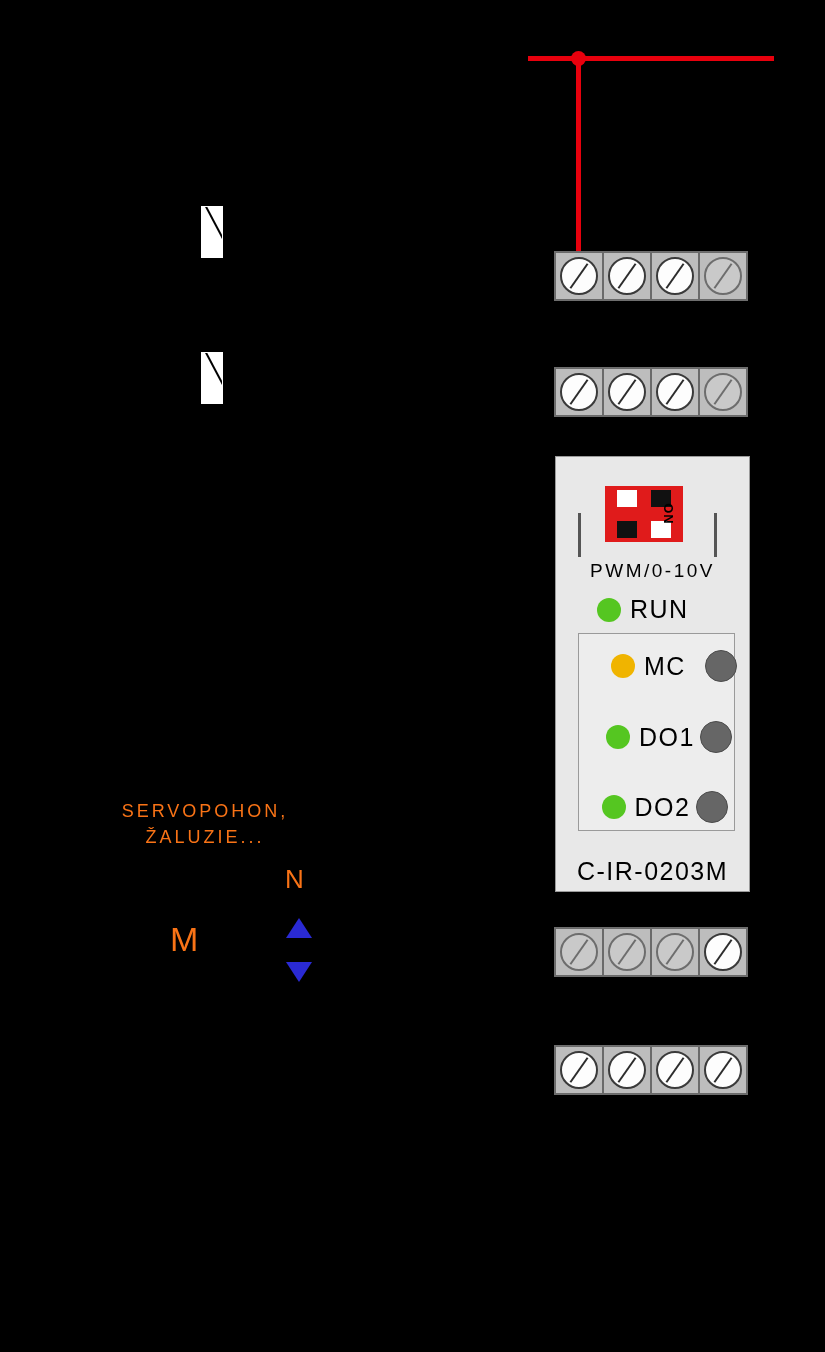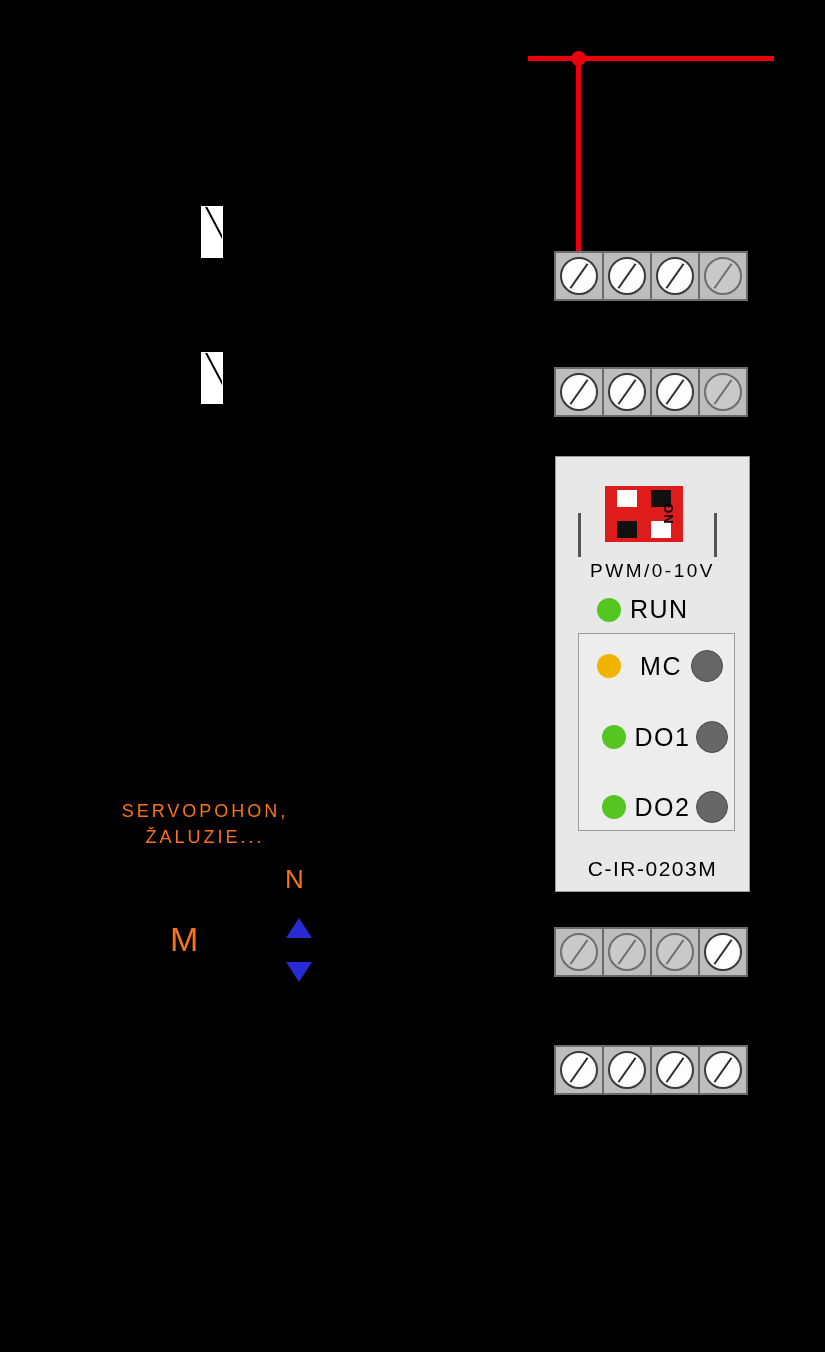--- a/index.html
+++ b/index.html
@@ -178,21 +178,21 @@
     box-sizing: border-box;
   }
   #io-group-box {
     position: absolute;
     border: 1px solid #9a9a9a;
     background: #ededed;
   }
   #device-model {
     position: absolute;
     color: #000000;
-    font-size: 21px;
+    font-size: 25px;
     letter-spacing: 1.5px;
     white-space: nowrap;
     text-align: center;
   }
 
   
   .blue-text {
     position: absolute;
     color: #f97316;
     white-space: nowrap;
@@ -274,27 +274,27 @@
     <div class="bracket" style="left:158px; top:56px; height:44px;"></div>
     <div class="dip-caption" style="left:0; top:103px; width:193px;">PWM/0-10V</div>
 
     <div class="led-row" style="left:41px; top:138px;">
       <span class="led" style="background:#55c621;"></span>
       <span class="led-label">RUN</span>
     </div>
 
     <div id="io-group-box" style="left:22px; top:176px; width:155px; height:196px;"></div>
 
-    <div class="led-row" style="left:41px; top:193px; width:135px; justify-content:flex-start;text-align:right;">
+    <div class="led-row" style="left:55px; top:193px; width:135px; justify-content:flex-start;">
       <span class="led" style="background:#f0b400;"></span>
       <span class="led-label" style="width:52px;">MC</span>
       <span class="btn-round"></span>
     </div>
 
-    <div class="led-row" style="left:41px; top:264px; width:135px; justify-content:center;">
+    <div class="led-row" style="left:41px; top:264px; width:135px; justify-content:flex-end;">
       <span class="led" style="background:#55c621;"></span>
       <span class="led-label" style="width:52px;">DO1</span>
       <span class="btn-round"></span>
     </div>
 
     <div class="led-row" style="left:41px; top:334px; width:135px; justify-content:center;">
       <span class="led" style="background:#55c621;"></span>
       <span class="led-label" style="width:52px;">DO2</span>
       <span class="btn-round"></span>
     </div>

